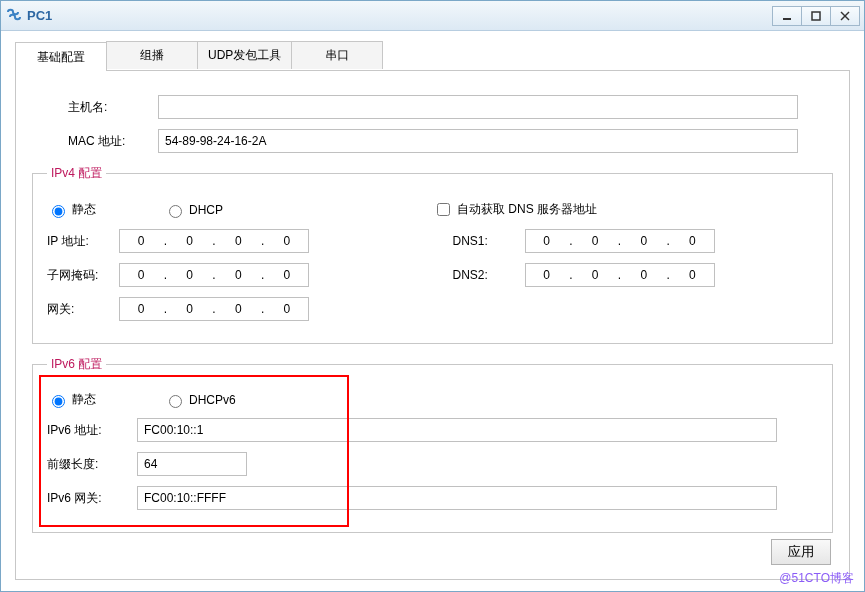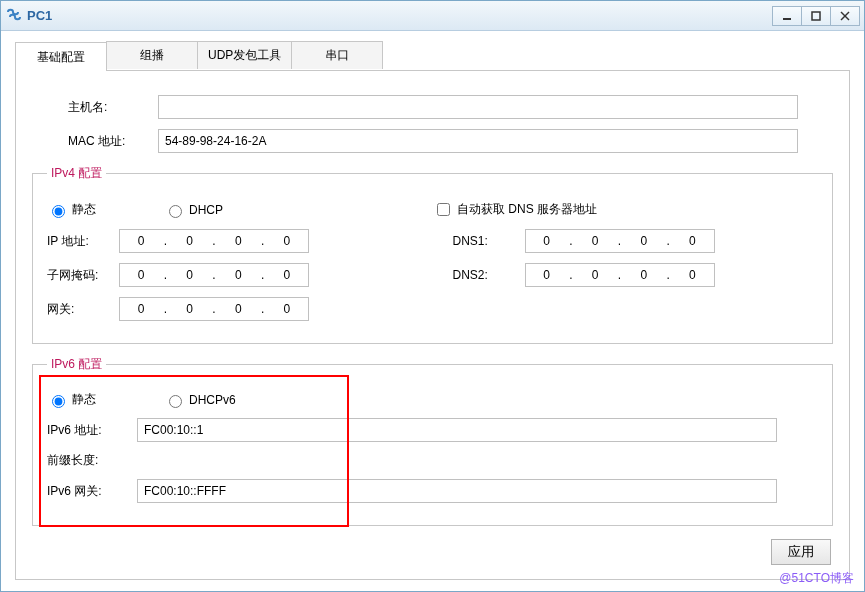--- a/index.html
+++ b/index.html
@@ -195,20 +195,21 @@
               <input type="radio" name="v6mode" style="">
               <span>DHCPv6</span>
             </label>
         </div>
         <div class="row">
             <span class="lbl" style="width:90px;">IPv6 地址:</span>
           <input type="text" class="field long" value="FC00:10::1" style="">
           </div>
         <div class="row">
             <span class="lbl" style="width:90px;">前缀长度:</span>
+          <input type="text" class="field shortfield" value="64" style="">
           </div>
         <div class="row">
             <span class="lbl" style="width:90px;">IPv6 网关:</span>
           <input type="text" class="field long" value="FC00:10::FFFF" style="">
           </div>
 
         <div class="highlight-box" style="left:6px; top:2px; width:310px; height:152px;"></div>
       </fieldset>
 
       <button class="apply-btn">应用</button>

